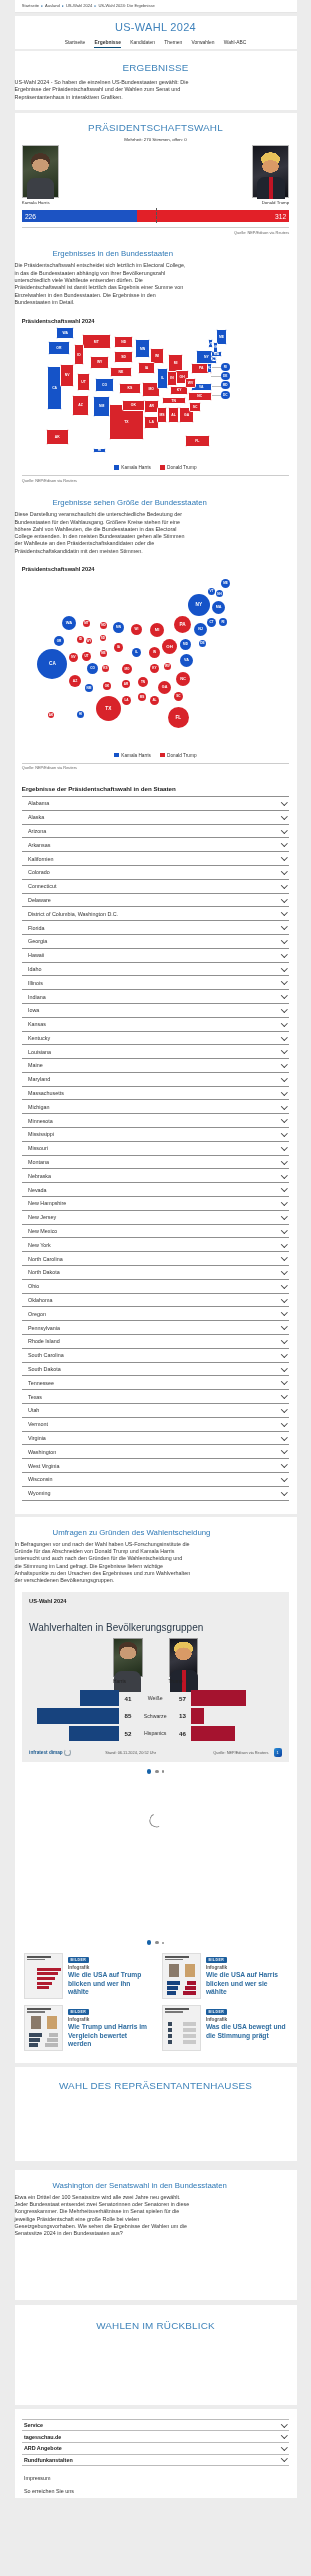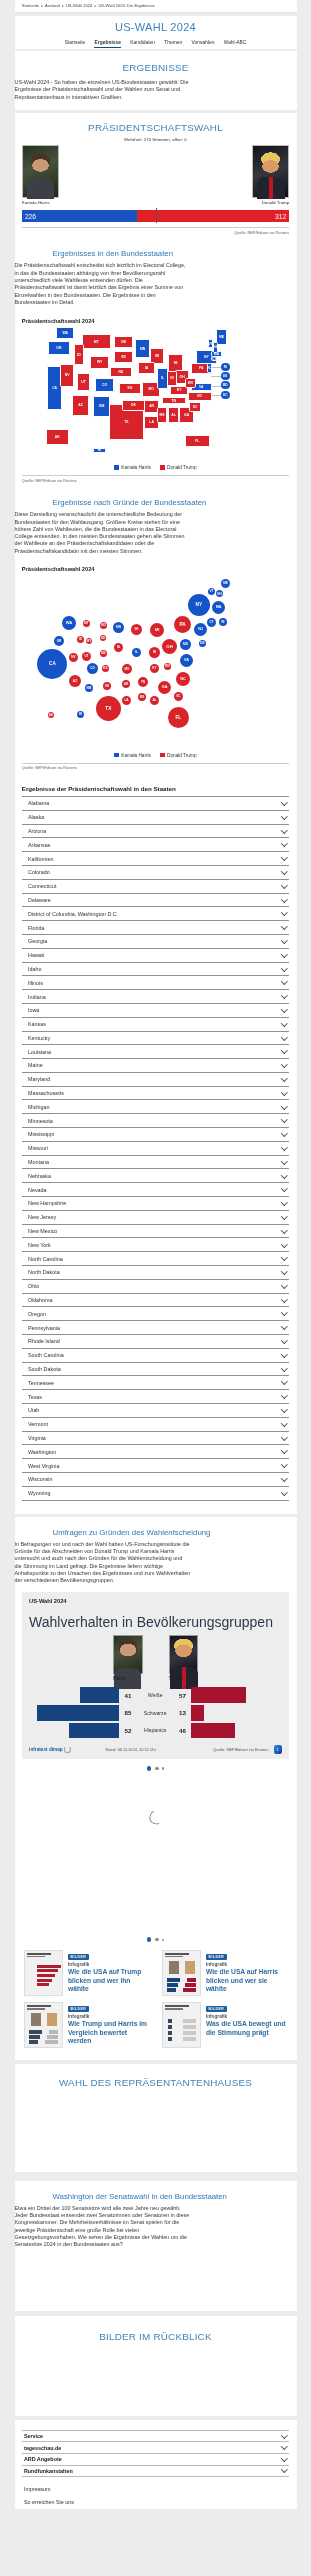--- a/index.html
+++ b/index.html
@@ -67,21 +67,21 @@
   .bub.D{background:#1553c8;} .bub.R{background:#d8232a;}
   
   .list-h{font-size:6.2px;font-weight:bold;color:#222;padding:9.3px 7.3px 4.1px;}
   .acc{margin:0 7.3px;border-bottom:0.5px solid #8f8f8f;}
   .acc-row{display:flex;justify-content:space-between;align-items:center;border-top:0.5px solid #8f8f8f;height:12.8px;padding:0 3.1px 0 6.2px;cursor:pointer;}
   .acc-row .lbl{font-size:5.4px;color:#333;}
   .chev{width:3.6px;height:3.6px;border-right:0.8px solid #444;border-bottom:0.8px solid #444;transform:rotate(45deg);margin-top:-2.1px;}
   
   .widget{background:#ededed;margin:7.3px 7.3px 0;padding:6.2px 7.3px 5.2px;}
   .w-kick{font-size:5.7px;font-weight:bold;color:#222;}
-  .w-title{font-size:14px;color:#2b3a4a;margin-top:10px;}
+  .w-title{font-size:10px;color:#2b3a4a;margin-top:18px;}
   .w-photos{display:flex;justify-content:center;gap:26px;margin-top:5.2px;}
   .w-ph{width:29.6px;}
   .w-ph .pp{width:29.6px;height:39px;border:0.5px solid #999;box-sizing:border-box;}
   .w-ph .pn{font-size:4.9px;color:#222;margin-top:2.1px;}
   .w-rows{margin-top:5.2px;}
   .w-row{display:flex;align-items:center;height:17.6px;}
   .w-left{width:90px;display:flex;justify-content:flex-end;}
   .w-right{width:90px;display:flex;justify-content:flex-start;}
   .w-bar{height:15.6px;}
   .w-bar.h{background:#17437e;} .w-bar.t{background:#a5132f;}
@@ -242,21 +242,21 @@
             </span>
             <span class="leg-it">
               <span class="leg-sq" style="background: rgb(216, 35, 42);"></span>
               <span>Donald Trump</span>
             </span>
           </div>
         <div class="src-row line" style="margin-top:5.2px">Quelle: NEP/Edison via Reuters</div>
       </div>
 
       <div style="margin-top:10.4px">
-        <h3 class="sec-h3 indent">Ergebnisse nach Gründe der Bundesstaaten</h3>
+        <h3 class="sec-h3 indent">Ergebnisse sehen Größe der Bundesstaaten</h3>
         <p class="para indent">Diese Darstellung veranschaulicht die unterschiedliche Bedeutung der Bundesstaaten für den Wahlausgang. Größere Kreise stehen für eine höhere Zahl von Wahlleuten, die die Bundesstaaten in das Electoral College entsenden. In den meisten Bundesstaaten gehen alle Stimmen der Wahlleute an den Präsidentschaftskandidaten oder die Präsidentschaftskandidatin mit den meisten Stimmen.</p>
         <div class="chart-label">Präsidentschaftswahl 2024</div>
         <div class="bubwrap" id="bubbles">
             <div class="bub D" style="left: 199px; top: 4.1px; width: 9.3px; height: 9.3px; font-size: 3.1px;">ME</div>
             <div class="bub D" style="left: 186px; top: 13px; width: 7.3px; height: 7.3px; font-size: 3.1px;">VT</div>
             <div class="bub D" style="left: 194px; top: 15.6px; width: 7.3px; height: 7.3px; font-size: 3.1px;">NH</div>
             <div class="bub D" style="left: 166px; top: 19px; width: 22px; height: 22px; font-size: 4.7px;">NY</div>
             <div class="bub D" style="left: 190px; top: 26px; width: 13.5px; height: 13.5px; font-size: 3.7px;">MA</div>
             <div class="bub D" style="left: 185px; top: 43px; width: 9.3px; height: 9.3px; font-size: 3.1px;">CT</div>
             <div class="bub D" style="left: 197px; top: 43px; width: 8.3px; height: 8.3px; font-size: 3.1px;">RI</div>
@@ -661,38 +661,38 @@
               <i class="mini" style="left: 5.2px; top: 34px; width: 4.1px; height: 4.1px; background: rgb(57, 73, 92);"></i>
               <i class="mini" style="right: 4.1px; top: 34px; width: 12.4px; height: 4.1px; background: rgb(201, 201, 201);"></i>
             </div>
             <div class="t-copy"><span class="badge">BILDER</span><div class="t-kick">Infografik</div><div class="t-title">Was die USA bewegt und die Stimmung prägt</div></div>
           </div>
         </div>
     </div>
 
     <div class="gap" style="height:4.1px"></div>
 
-    <div class="box" style="height:108px;box-sizing:border-box">
+    <div class="box" style="height:94px;box-sizing:border-box">
       <h2 class="sec-h2" style="padding-top:13.5px">WAHL DES REPRÄSENTANTENHAUSES</h2>
     </div>
 
     <div class="gap" style="height:4.1px"></div>
 
 
     <div class="gap" style="height:5.2px"></div>
 
     <div class="box" style="height:130px;box-sizing:border-box;padding-top:10.4px">
       <h3 class="sec-h3 indent">Washington der Senatswahl in den Bundesstaaten</h3>
       <p class="para indent">Etwa ein Drittel der 100 Senatssitze wird alle zwei Jahre neu gewählt. Jeder Bundesstaat entsendet zwei Senatorinnen oder Senatoren in diese Kongresskammer. Die Mehrheitsverhältnisse im Senat spielen für die jeweilige Präsidentschaft eine große Rolle bei vielen Gesetzgebungsvorhaben. Wie sehen die Ergebnisse der Wahlen um die Senatssitze 2024 in den Bundesstaaten aus?</p>
     </div>
 
     <div class="gap" style="height:5.2px"></div>
 
     <div class="box" style="height:100px;box-sizing:border-box">
-      <h2 class="sec-h2" style="padding-top:14.5px">BILDER IM RÜCKBLICK</h2>
+      <h2 class="sec-h2" style="padding-top:14.5px">WAHLEN IM RÜCKBLICK</h2>
     </div>
 
     <div class="gap" style="height:4.1px"></div>
 
     <div class="box foot">
       <div class="f-acc" id="footAcc">
           <div class="f-row">
             <span class="lbl">Service</span>
             <span class="chev"></span>
           </div>

